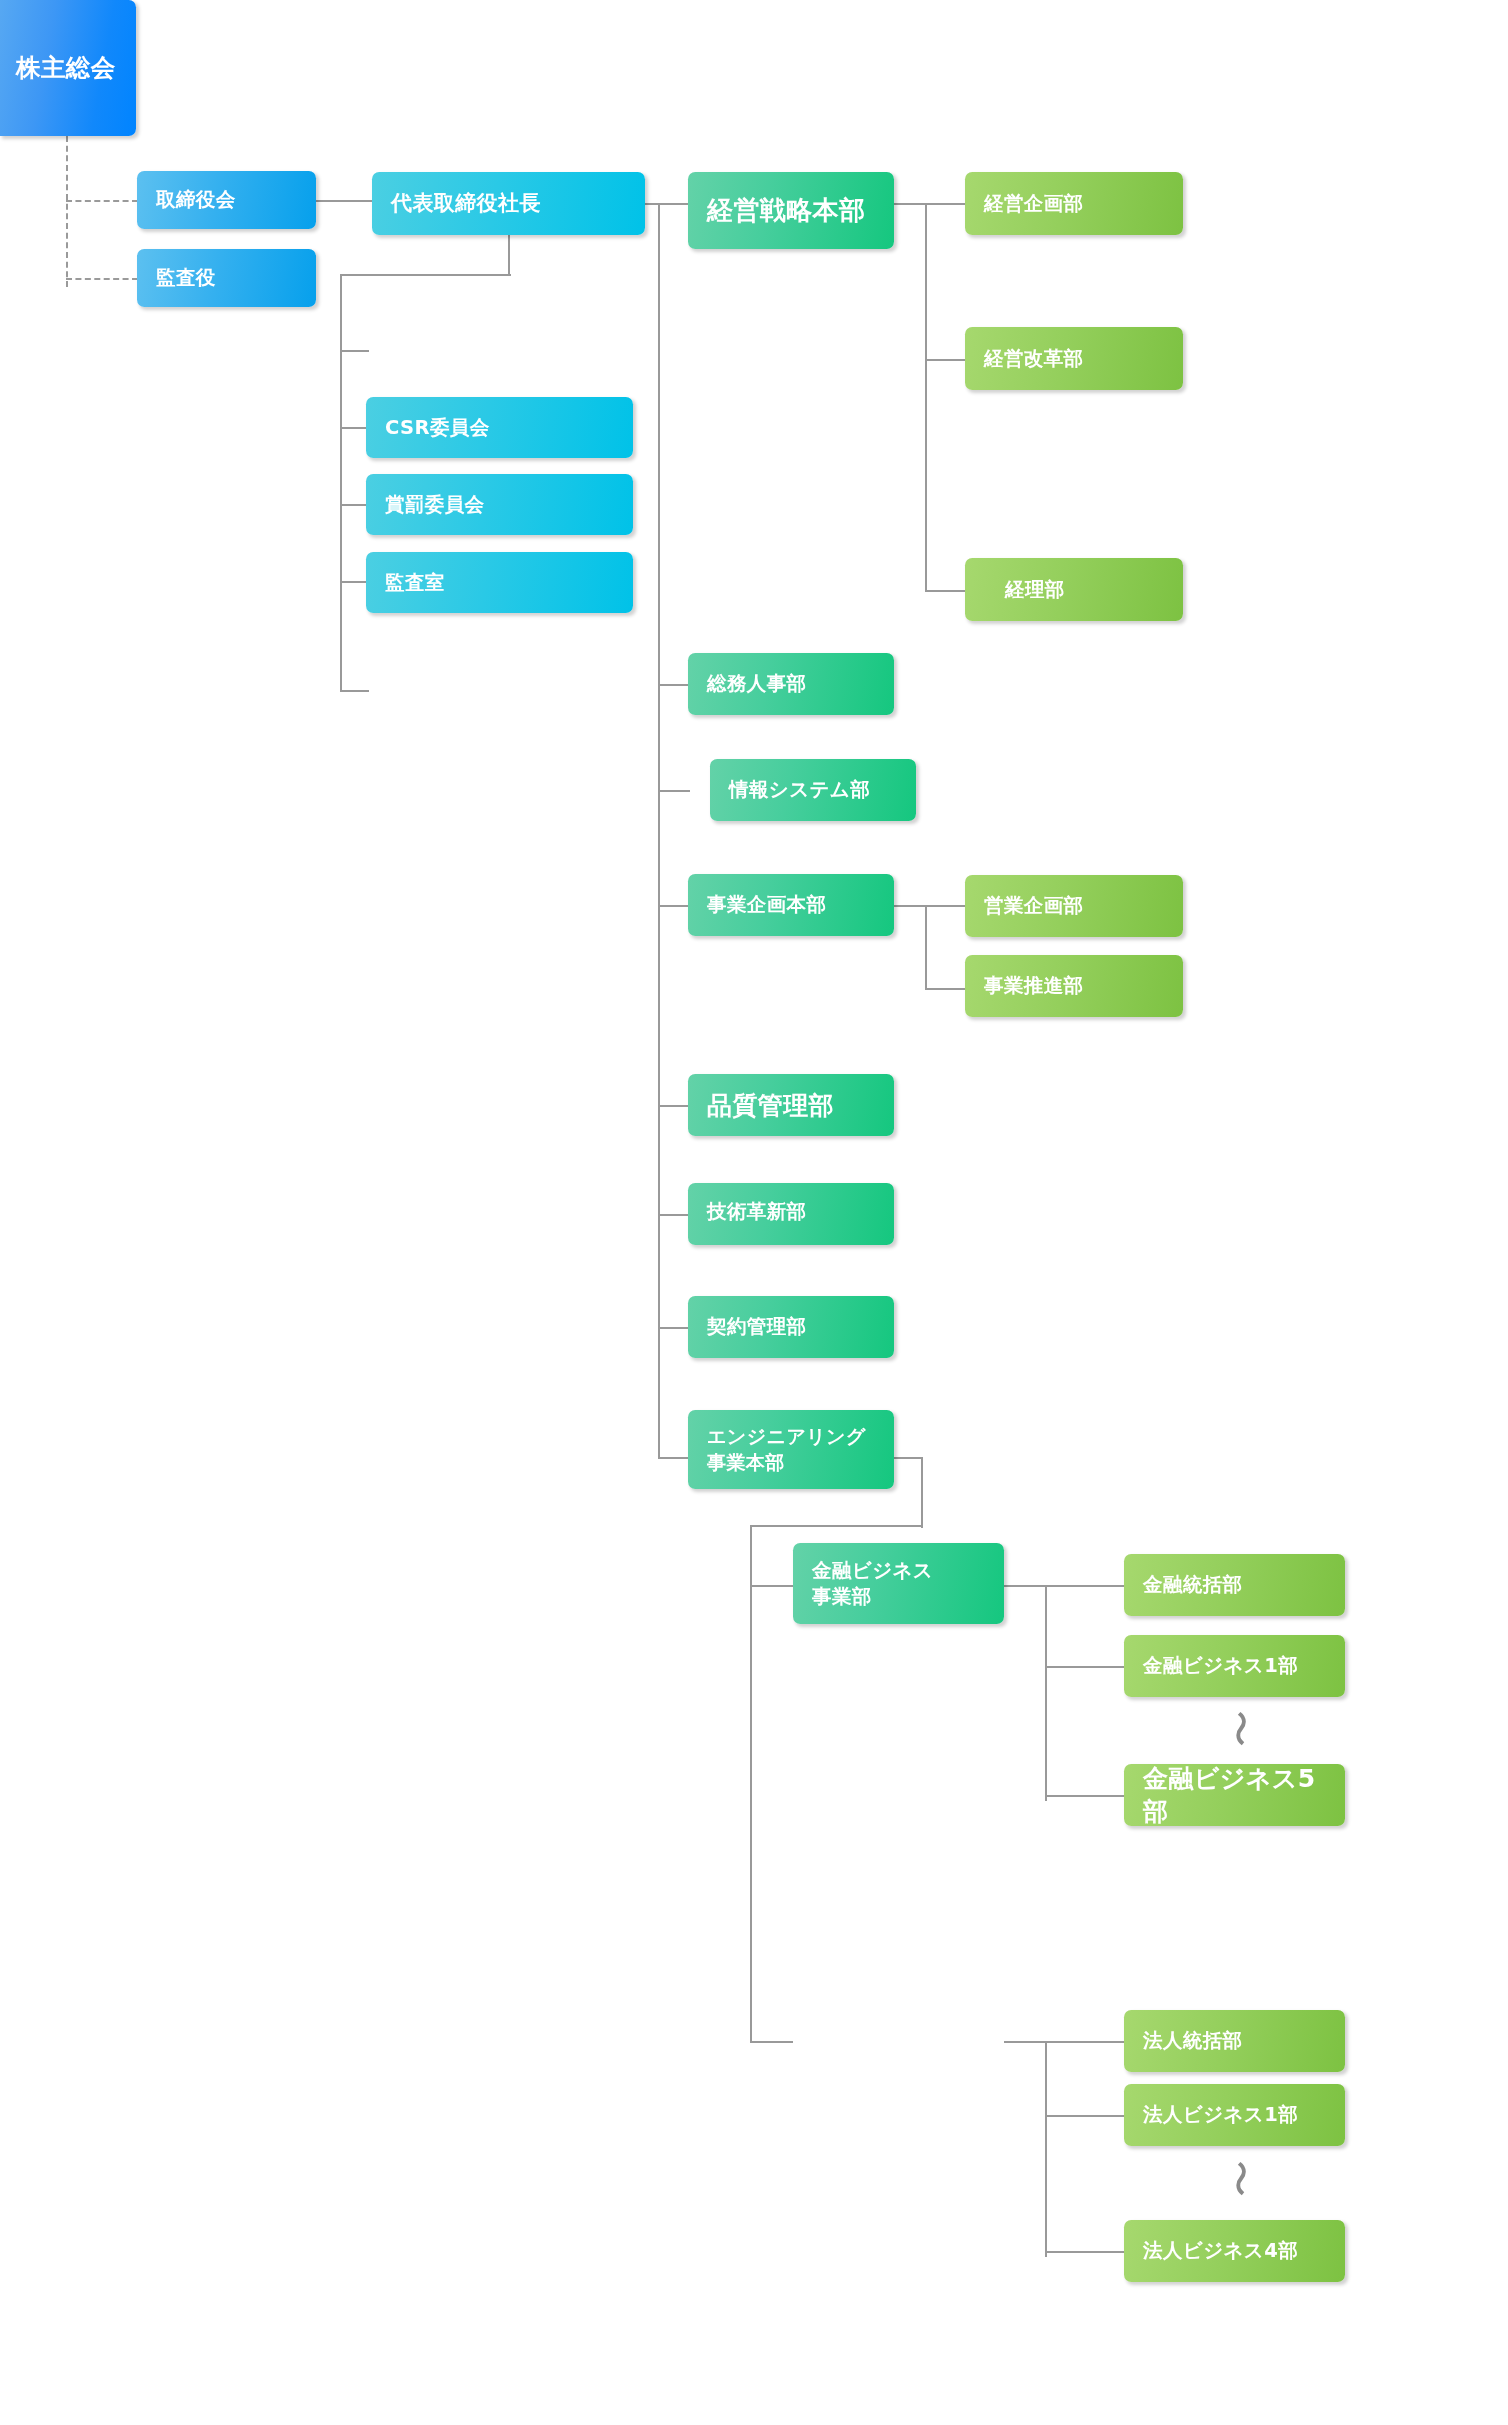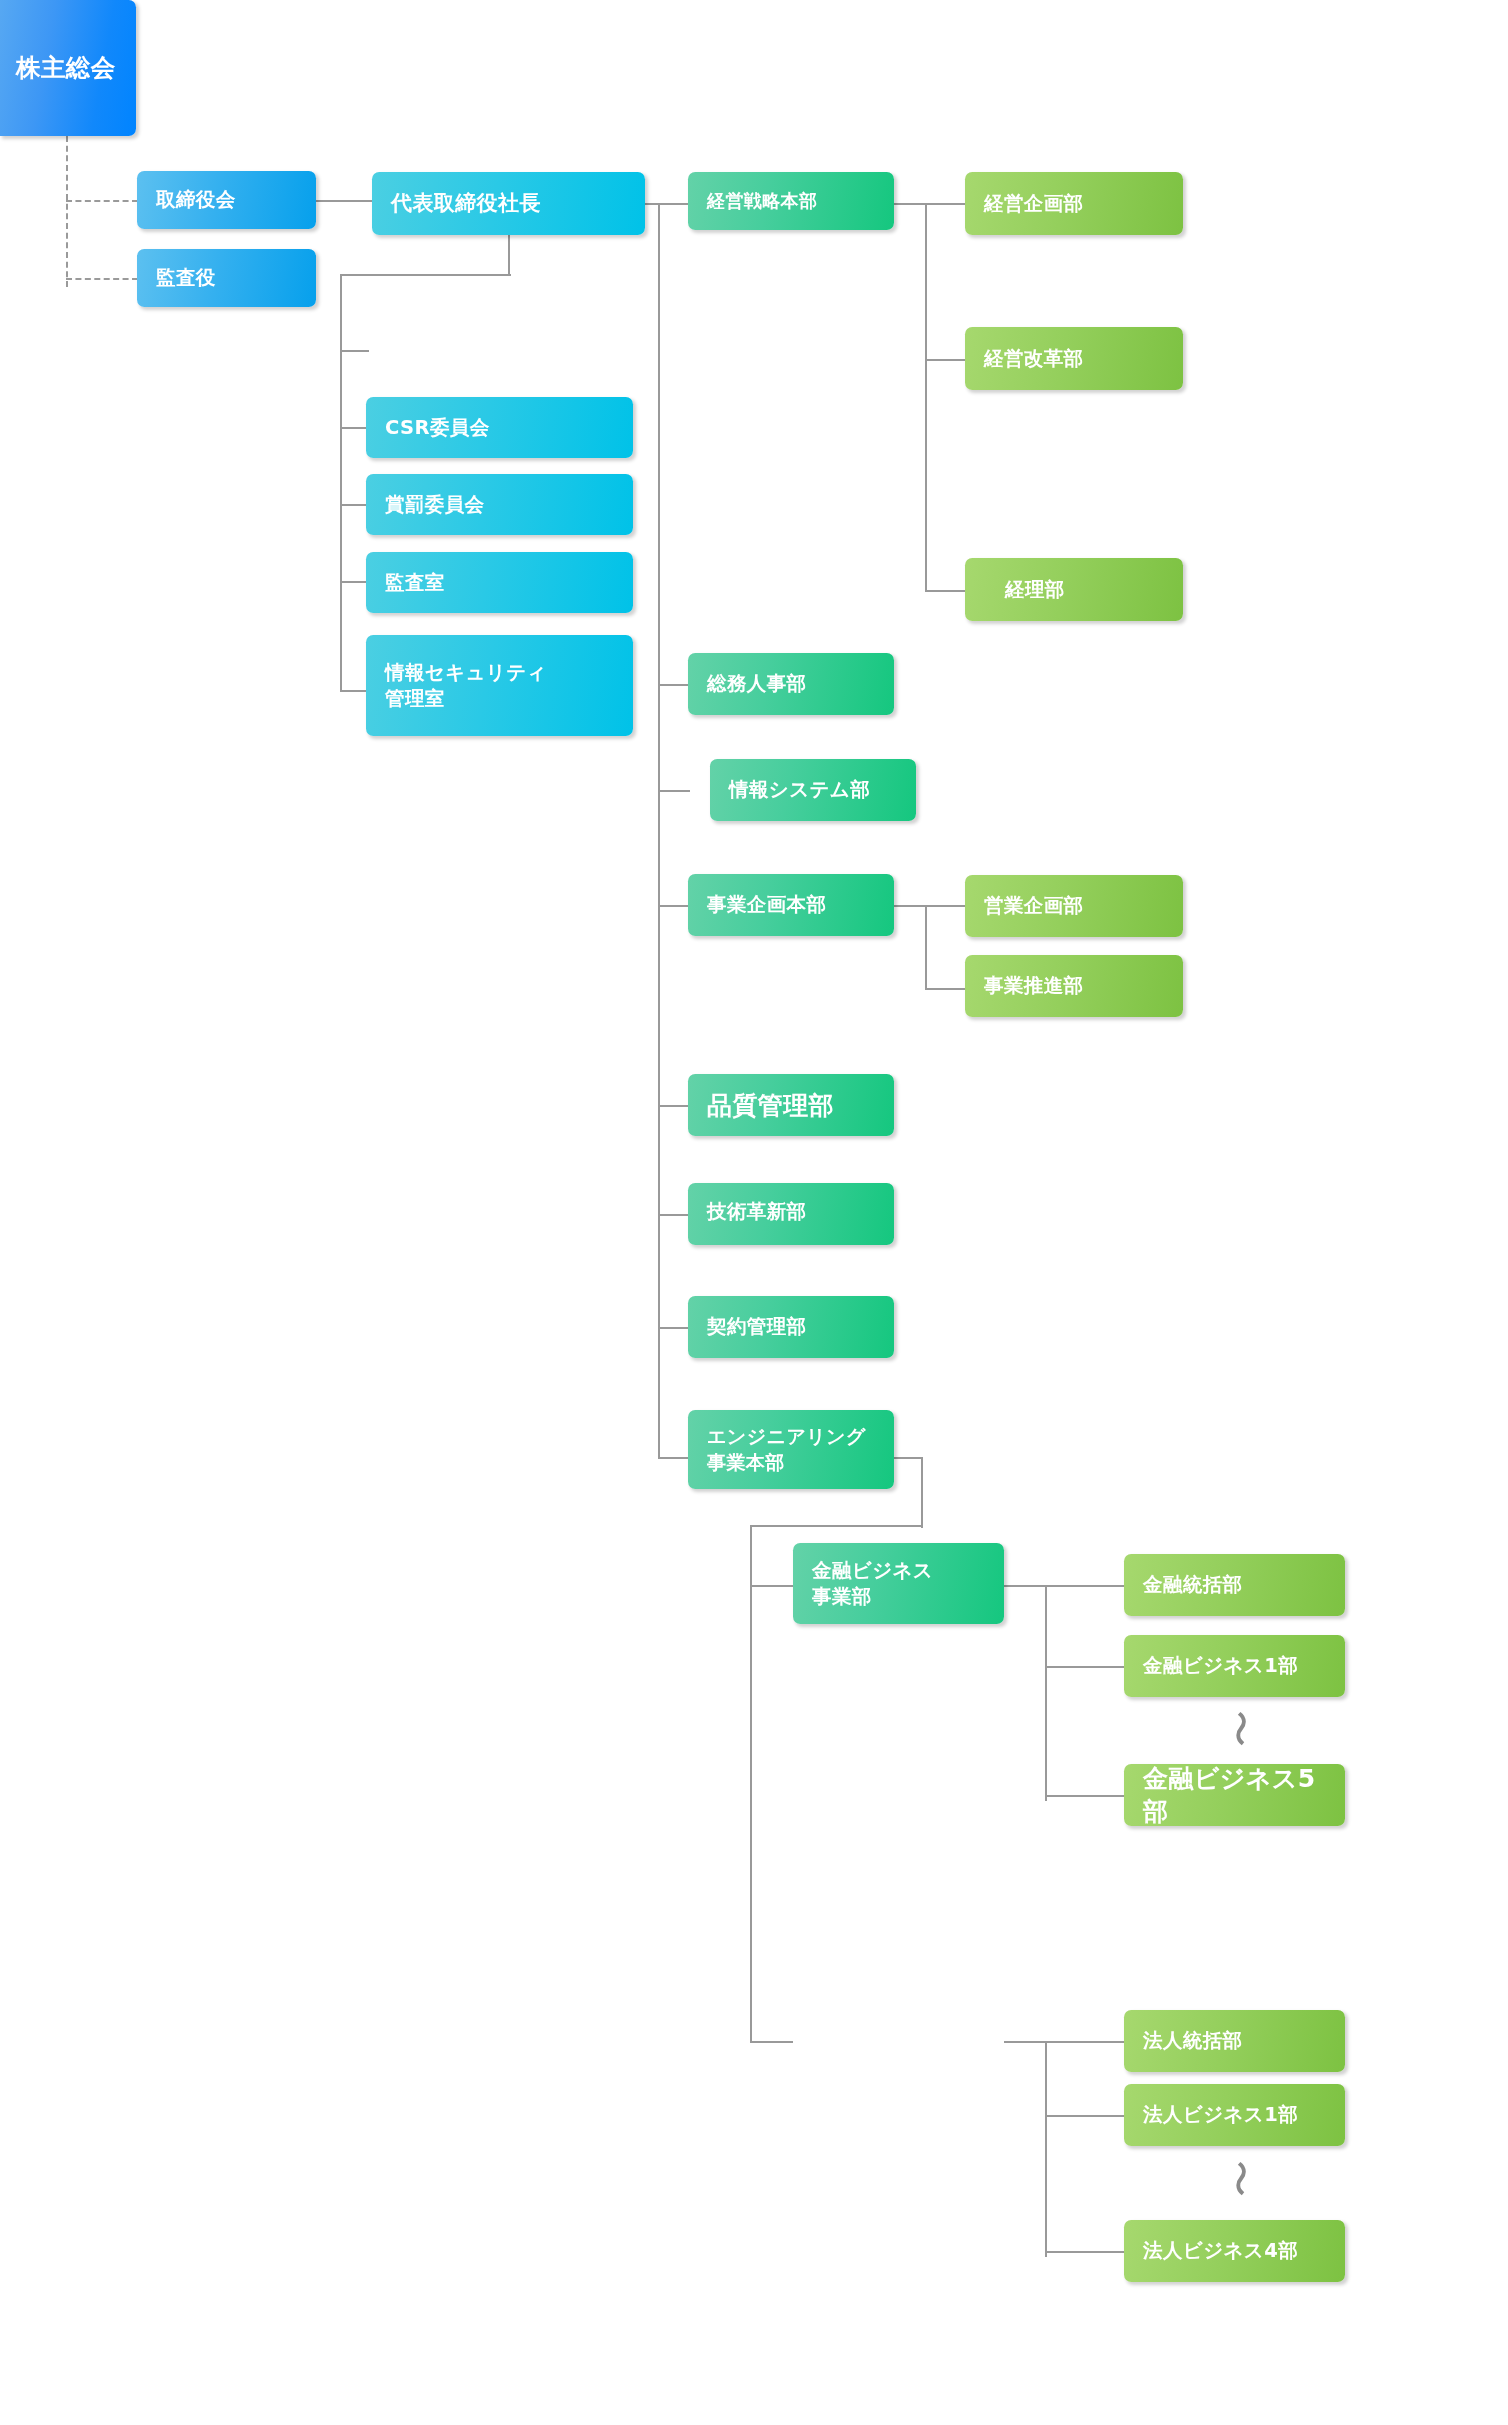--- a/index.html
+++ b/index.html
@@ -143,24 +143,22 @@
 
   <div class="node t-cyan" style="left:372px; top:172px; width:273px; height:63px; font-size:21px;">代表取締役社長</div>
 
 
   <div class="node t-cyan" style="left:366px; top:397px; width:267px; height:61px; font-size:19.5px;">CSR委員会</div>
 
   <div class="node t-cyan" style="left:366px; top:474px; width:267px; height:61px; font-size:19.5px;">賞罰委員会</div>
 
   <div class="node t-cyan" style="left:366px; top:552px; width:267px; height:61px; font-size:19.5px;">監査室</div>
 
-  <div class="node t-cyan" style="left:366px; top:635px; width:267px; height:101px; font-size:19.5px;">情報セキュリティ
-管理室</div>
-
-  <div class="node t-green-dark" style="left:688px; top:172px; width:206px; height:58px; font-size:18px;">経営戦略本部</div>
+
+  <div class="node t-green-dark" style="left:688px; top:172px; width:206px; height:77px; font-size:26px;">経営戦略本部</div>
 
   <div class="node t-green-dark" style="left:688px; top:653px; width:206px; height:62px; font-size:19.5px;">総務人事部</div>
 
   <div class="node t-green-dark" style="left:688px; top:759px; width:206px; height:62px; font-size:19.5px;margin-left:22px;">情報システム部</div>
 
   <div class="node t-green-dark" style="left:688px; top:874px; width:206px; height:62px; font-size:19.5px;">事業企画本部</div>
 
   <div class="node t-green-dark" style="left:688px; top:1074px; width:206px; height:62px; font-size:25px;">品質管理部</div>
 
   <div class="node t-green-dark" style="left:688px; top:1183px; width:206px; height:62px; font-size:19.5px;font-family:Liberation Mono, monospace;">技術革新部</div>

